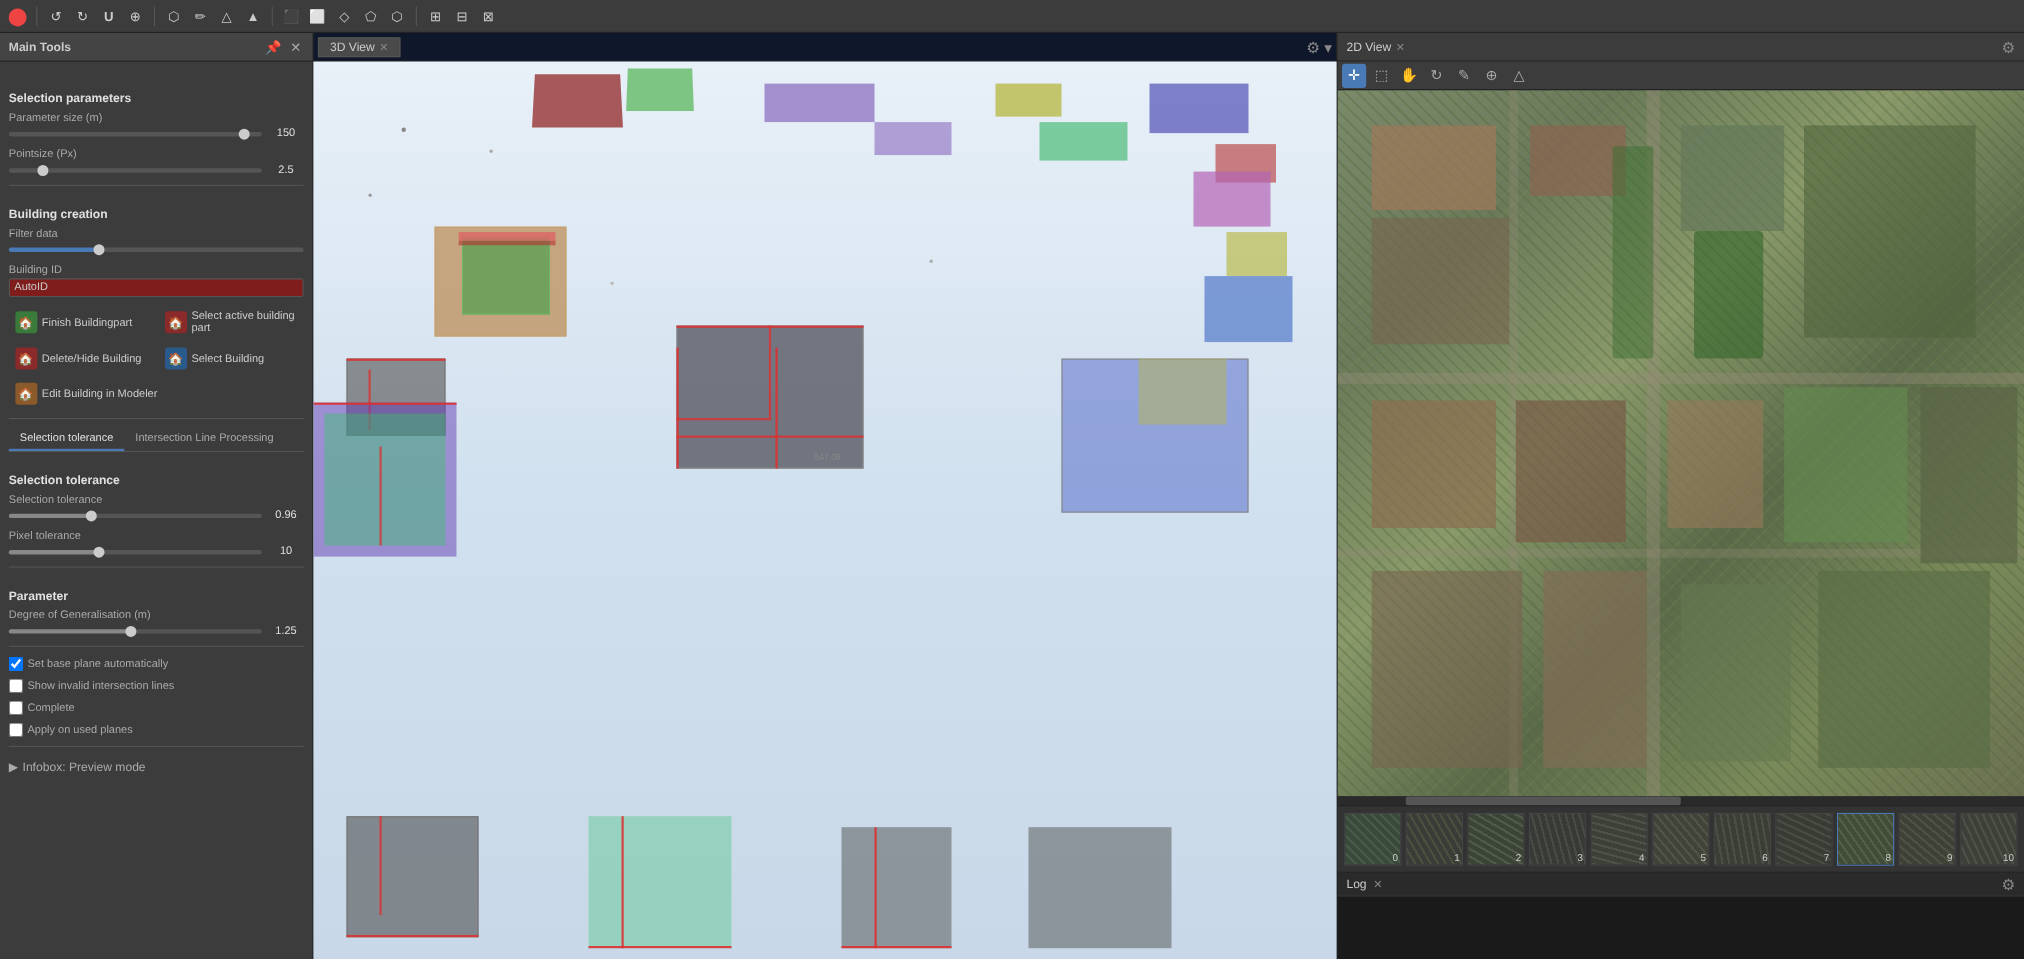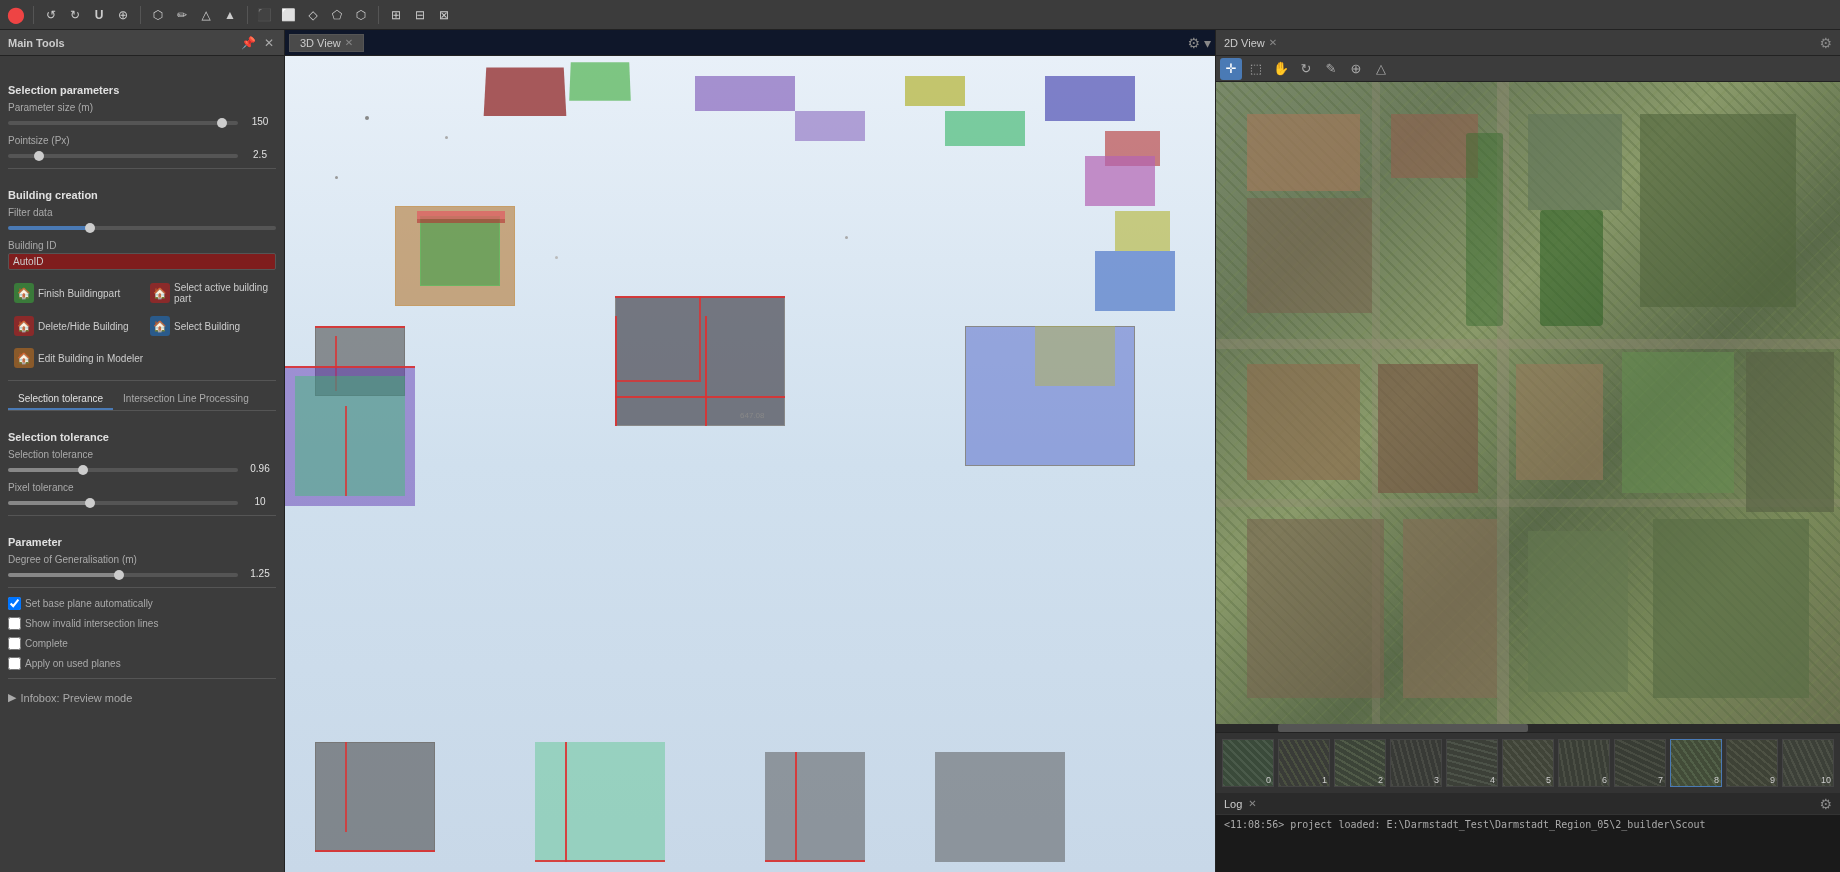--- a/index.html
+++ b/index.html
@@ -730,18 +730,17 @@
 
     <div class="log-panel">
       <div class="log-header">
         <div style="display:flex; align-items:center; gap:6px;">
           <span class="log-title">Log</span>
           <span style="color:#888; font-size:10px; cursor:pointer;">✕</span>
         </div>
         <div style="color:#888; cursor:pointer; font-size:14px;">⚙</div>
       </div>
       <div class="log-content">
-        <div class="log-line">&lt;11:08:56&gt; project loaded: E:\Darmstadt_Test\Darmstadt_Region_05\2_builder\Scout</div>
       </div>
     </div>
 
   </div>
 </div>
 
 </body></html>

